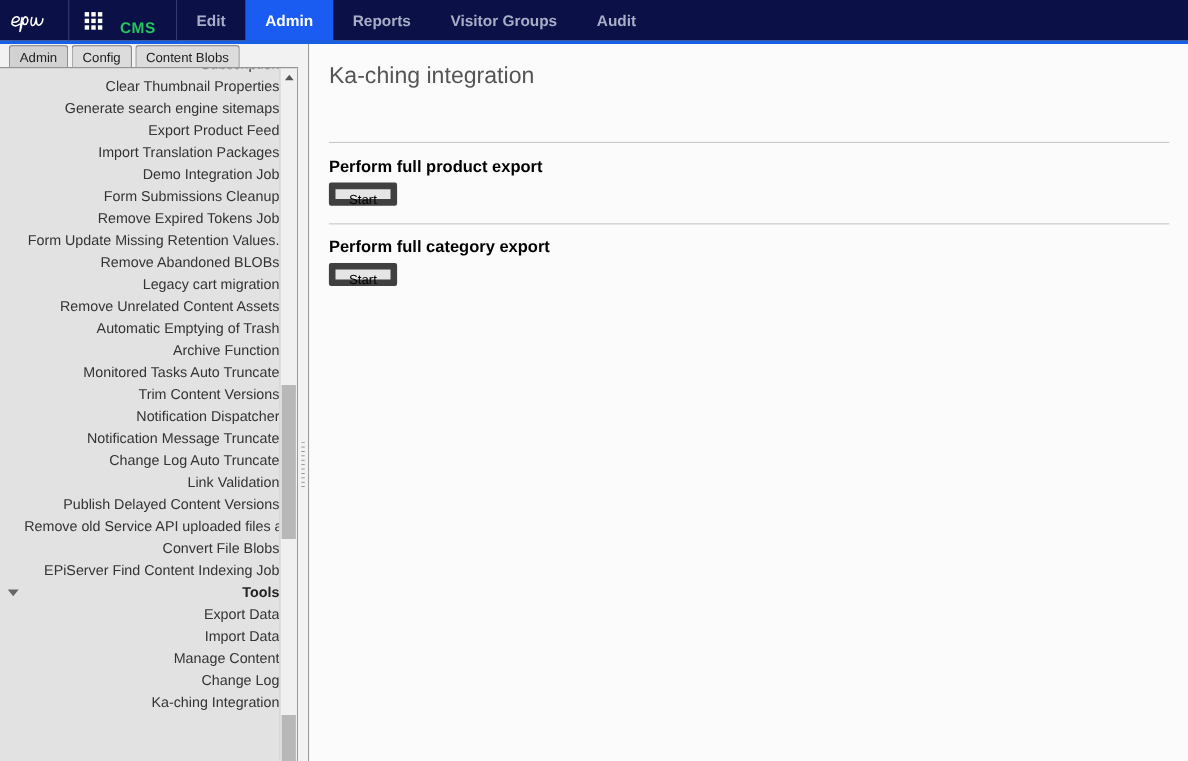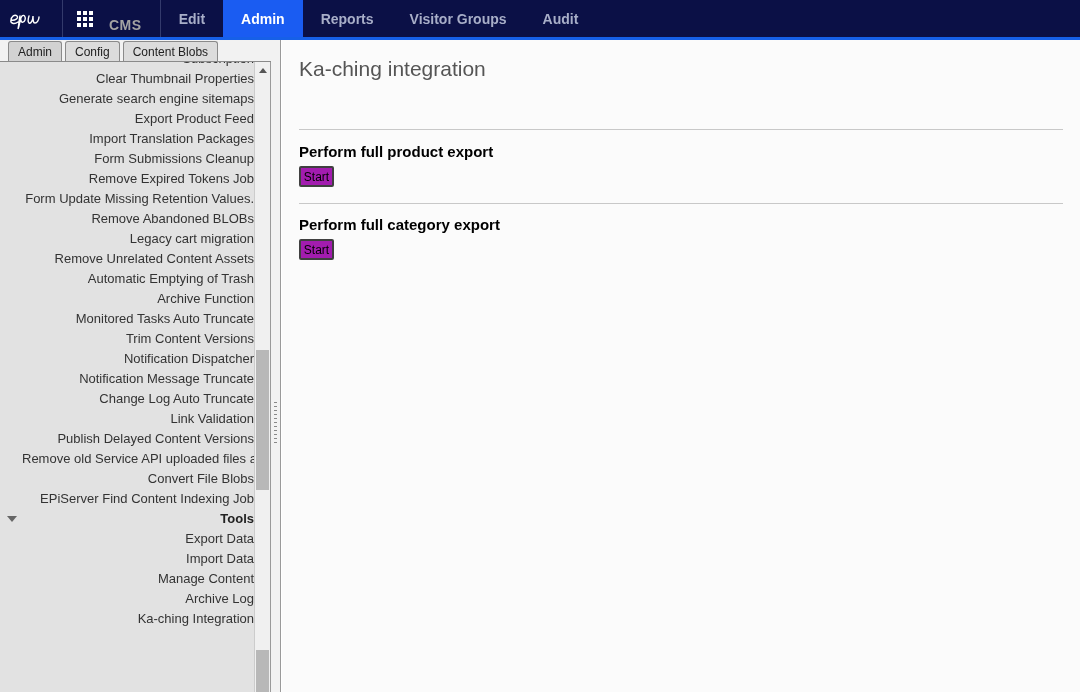--- a/index.html
+++ b/index.html
@@ -58,21 +58,21 @@
   .grid-dots span {
     width: 4px; height: 4px;
     background: #ffffff;
     display: block;
   }
 
   .nav-cms {
     display: flex;
     align-items: center;
     padding: 12px 18px 0 2px;
-    color: #a3a3a3;
+    color: #22c55e;
     font-weight: bold;
     font-size: 14px;
     letter-spacing: 0.5px;
     border-right: 1px solid #333a6b;
     cursor: pointer;
   }
 
   .nav-item {
     display: flex;
     align-items: center;
@@ -288,27 +288,27 @@
     font-weight: bold;
     color: #000000;
     white-space: nowrap;
   }
   #sec-1-head { top: 103px; }
   #sec-2-head { top: 176px; }
 
   .start-btn {
     position: absolute;
     left: 17px;
-    width: 35px;
+    width: 62px;
     height: 21px;
     font-family: "Liberation Sans", sans-serif;
     font-size: 12px;
     color: #000000;
-    background: #a21caf;
-    border: 2px solid #404040;
+    background: #e5e5e5;
+    border: 6px solid #404040;
     border-radius: 2px;
     padding: 0;
     cursor: pointer;
     line-height: 19px;
     text-align: center;
   }
   #start-1 { top: 126px; }
   #start-2 { top: 199px; }
 </style>
 </head>
@@ -356,20 +356,21 @@
   </div>
 
   <div id="tree-wrap">
     <div id="tree-viewport">
       <div id="tree-list">
           <div class="tree-row"><span>Subscription</span></div>
           <div class="tree-row"><span>Clear Thumbnail Properties</span></div>
           <div class="tree-row"><span>Generate search engine sitemaps</span></div>
           <div class="tree-row"><span>Export Product Feed</span></div>
           <div class="tree-row"><span>Import Translation Packages</span></div>
+          <div class="tree-row"><span>Demo Integration Job</span></div>
           <div class="tree-row"><span>Form Submissions Cleanup</span></div>
           <div class="tree-row"><span>Remove Expired Tokens Job</span></div>
           <div class="tree-row"><span>Form Update Missing Retention Values.</span></div>
           <div class="tree-row"><span>Remove Abandoned BLOBs</span></div>
           <div class="tree-row"><span>Legacy cart migration</span></div>
           <div class="tree-row"><span>Remove Unrelated Content Assets</span></div>
           <div class="tree-row"><span>Automatic Emptying of Trash</span></div>
           <div class="tree-row"><span>Archive Function</span></div>
           <div class="tree-row"><span>Monitored Tasks Auto Truncate</span></div>
           <div class="tree-row"><span>Trim Content Versions</span></div>
@@ -378,21 +379,21 @@
           <div class="tree-row"><span>Change Log Auto Truncate</span></div>
           <div class="tree-row"><span>Link Validation</span></div>
           <div class="tree-row"><span>Publish Delayed Content Versions</span></div>
           <div class="tree-row"><span>Remove old Service API uploaded files and</span></div>
           <div class="tree-row"><span>Convert File Blobs</span></div>
           <div class="tree-row"><span>EPiServer Find Content Indexing Job</span></div>
           <div class="tree-row group"><span class="tri"></span><span>Tools</span></div>
           <div class="tree-row"><span>Export Data</span></div>
           <div class="tree-row"><span>Import Data</span></div>
           <div class="tree-row"><span>Manage Content</span></div>
-          <div class="tree-row"><span>Archive Log</span></div>
+          <div class="tree-row"><span>Change Log</span></div>
           <div class="tree-row"><span>Ka-ching Integration</span></div>
         </div>
     </div>
 
     <div id="tree-scrollbar">
       <div id="sb-up">
           <div class="arrow"></div>
         </div>
       <div id="sb-thumb"></div>
       <div id="sb-thumb-low"></div>

